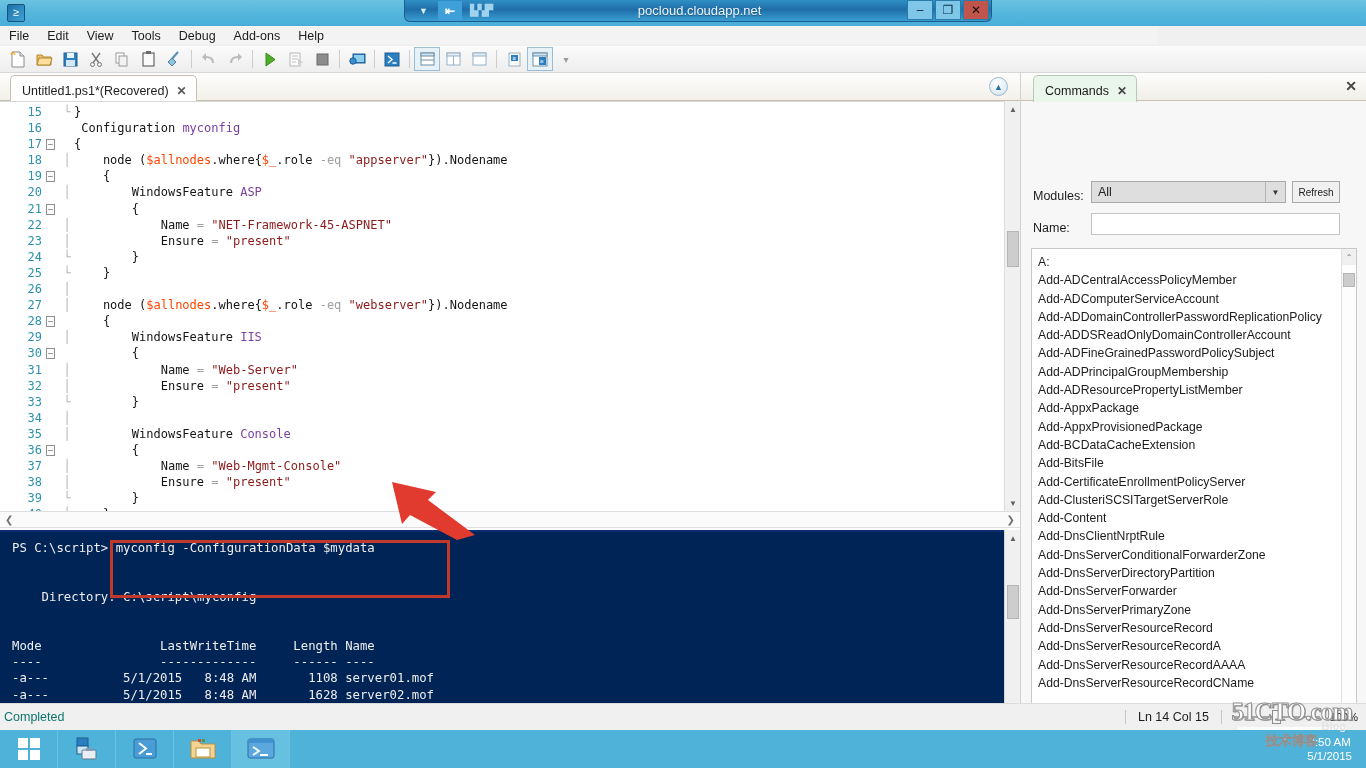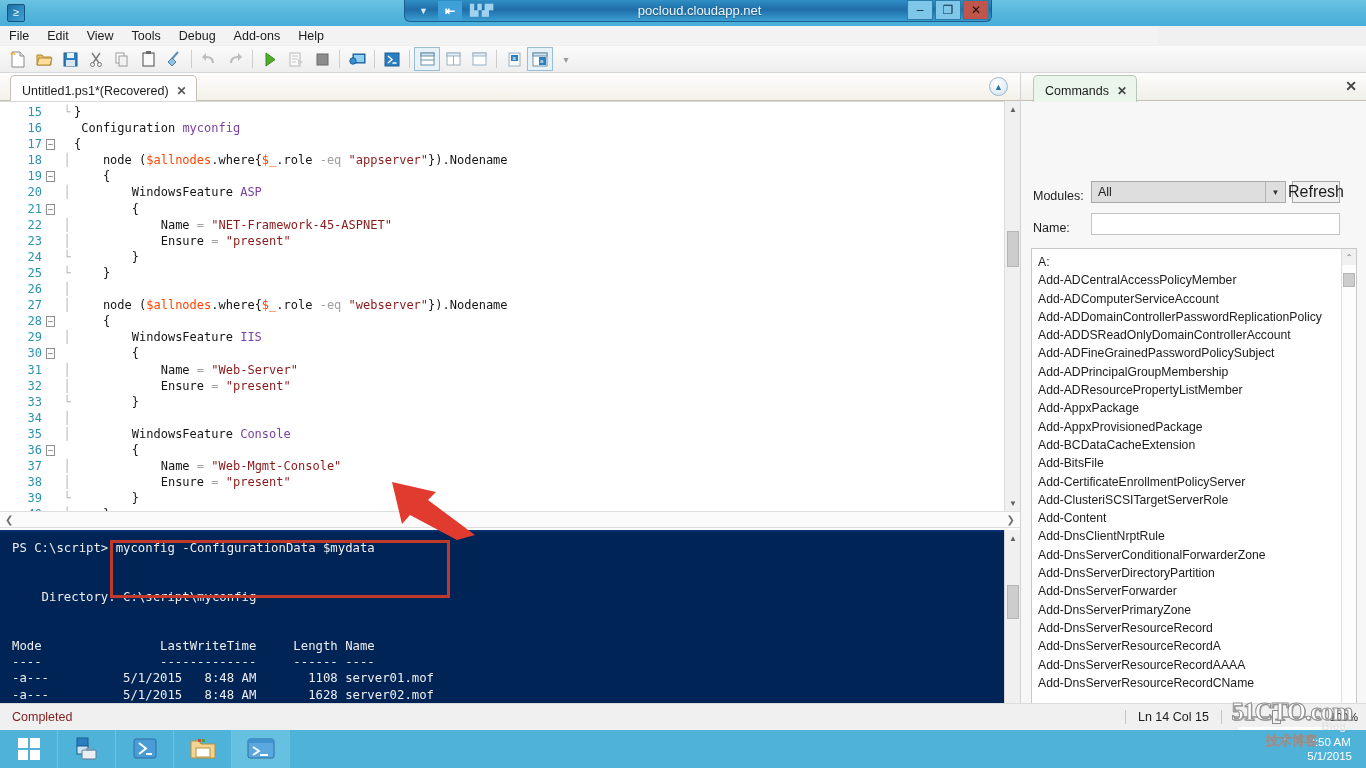--- a/index.html
+++ b/index.html
@@ -216,21 +216,21 @@
     display:flex; align-items:center; font-size:12.5px; color:#222; padding-left:6px;
     position:relative;
   }
   .combo .arrowbtn {
     position:absolute; right:0; top:0; width:20px; height:20px;
     background:#dedede; border-left:1px solid #b5b5b5;
     display:flex; align-items:center; justify-content:center; font-size:8px; color:#333;
   }
   .refresh-btn {
     margin-left:6px; width:48px; height:22px; background:#f0f0f0;
-    border:1px solid #a9a9a9; font-size:16px; color:#1c1c1c;
+    border:1px solid #a9a9a9; font-size:10px; color:#1c1c1c;
     display:flex;align-items:center;justify-content:center;
   }
   .name-input {
     width:249px; height:22px; background:#fff; border:1px solid #c4c4c4;
   }
   .cmd-list {
     position:absolute; left:10px; top:175px; width:326px; height:482px;
     background:#fff; border:1px solid #c8c8c8; overflow:hidden;
   }
   .cmd-list-inner { padding:4px 0 0 6px; }
@@ -249,21 +249,21 @@
     font-size:11.5px; color:#555;
     display:flex; align-items:center; justify-content:center;
   }
 
   
   .statusbar {
     position:absolute; left:0; top:703px; width:1366px; height:27px;
     background:#f0f0f0; border-top:1px solid #dcdcdc;
     display:flex; align-items:center;
   }
-  .status-text { font-size:12.5px; color:#7f1d1d; margin-left:12px; }
+  .status-text { font-size:12.5px; color:#0f766e; margin-left:4px; }
   .status-right { margin-left:auto; display:flex; align-items:center; }
   .status-sep { width:1px; height:14px; background:#c6c6c6; margin:0 12px; }
   .lncol { font-size:12.5px; color:#1c1c1c; }
   .zoom-wrap { display:flex; align-items:center; margin-right:8px; }
   .zoom-track { width:86px; height:2px; background:#a8a8a8; position:relative; }
   .zoom-thumb {
     position:absolute; left:38px; top:-6px; width:9px; height:14px;
     background:#f4f4f4; border:1px solid #8c8c8c;
   }
   .zoom-pct { font-size:11px; color:#1c1c1c; margin-left:10px; }

